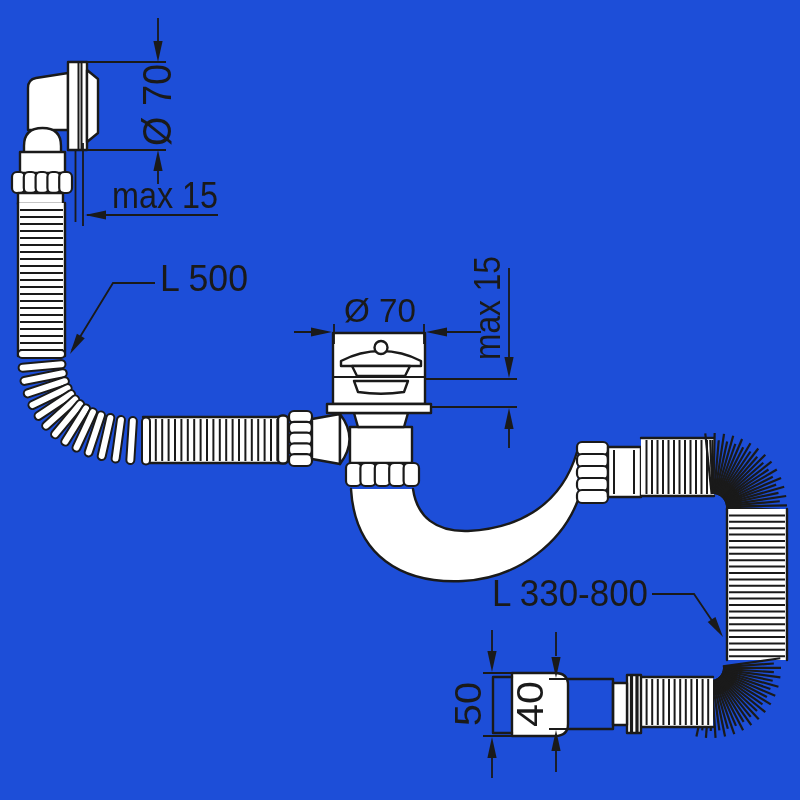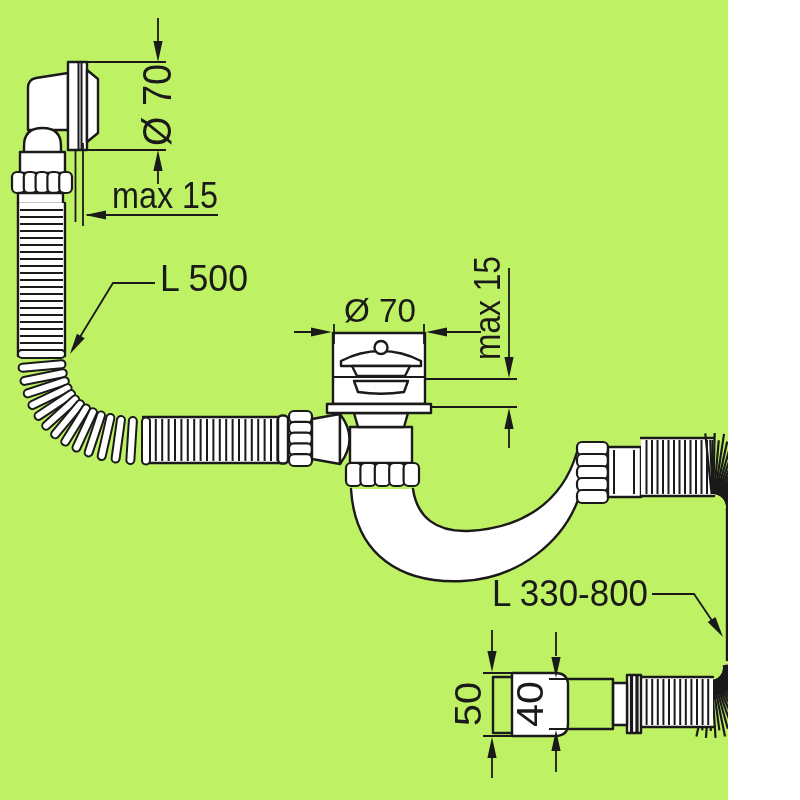--- a/index.html
+++ b/index.html
@@ -1,16 +1,16 @@
 <!DOCTYPE html>
 <html><head>
 <meta charset="utf-8">
 <style>
   html,body{margin:0;padding:0;background:#fff;}
-  .canvas{width:728px;height:800px;background:#bef264;position:relative;overflow:hidden;}
+  .canvas{width:800px;height:800px;background:#1d4ed8;position:relative;overflow:hidden;}
   svg{display:block;}
   .outline{fill:#ffffff;stroke:#1a1a1a;stroke-width:2.4;stroke-linejoin:round;}
   .edge{fill:none;stroke:#1a1a1a;stroke-width:2.4;stroke-linecap:round;}
   .thin{fill:none;stroke:#1a1a1a;stroke-width:2;}
   .dim{fill:none;stroke:#1a1a1a;stroke-width:1.8;}
   .thick{fill:none;stroke:#1a1a1a;stroke-width:3.2;}
   .dim-text{font-family:"Liberation Sans","DejaVu Sans",sans-serif;fill:#1a1a1a;}
 </style>
 </head>
 <body>

